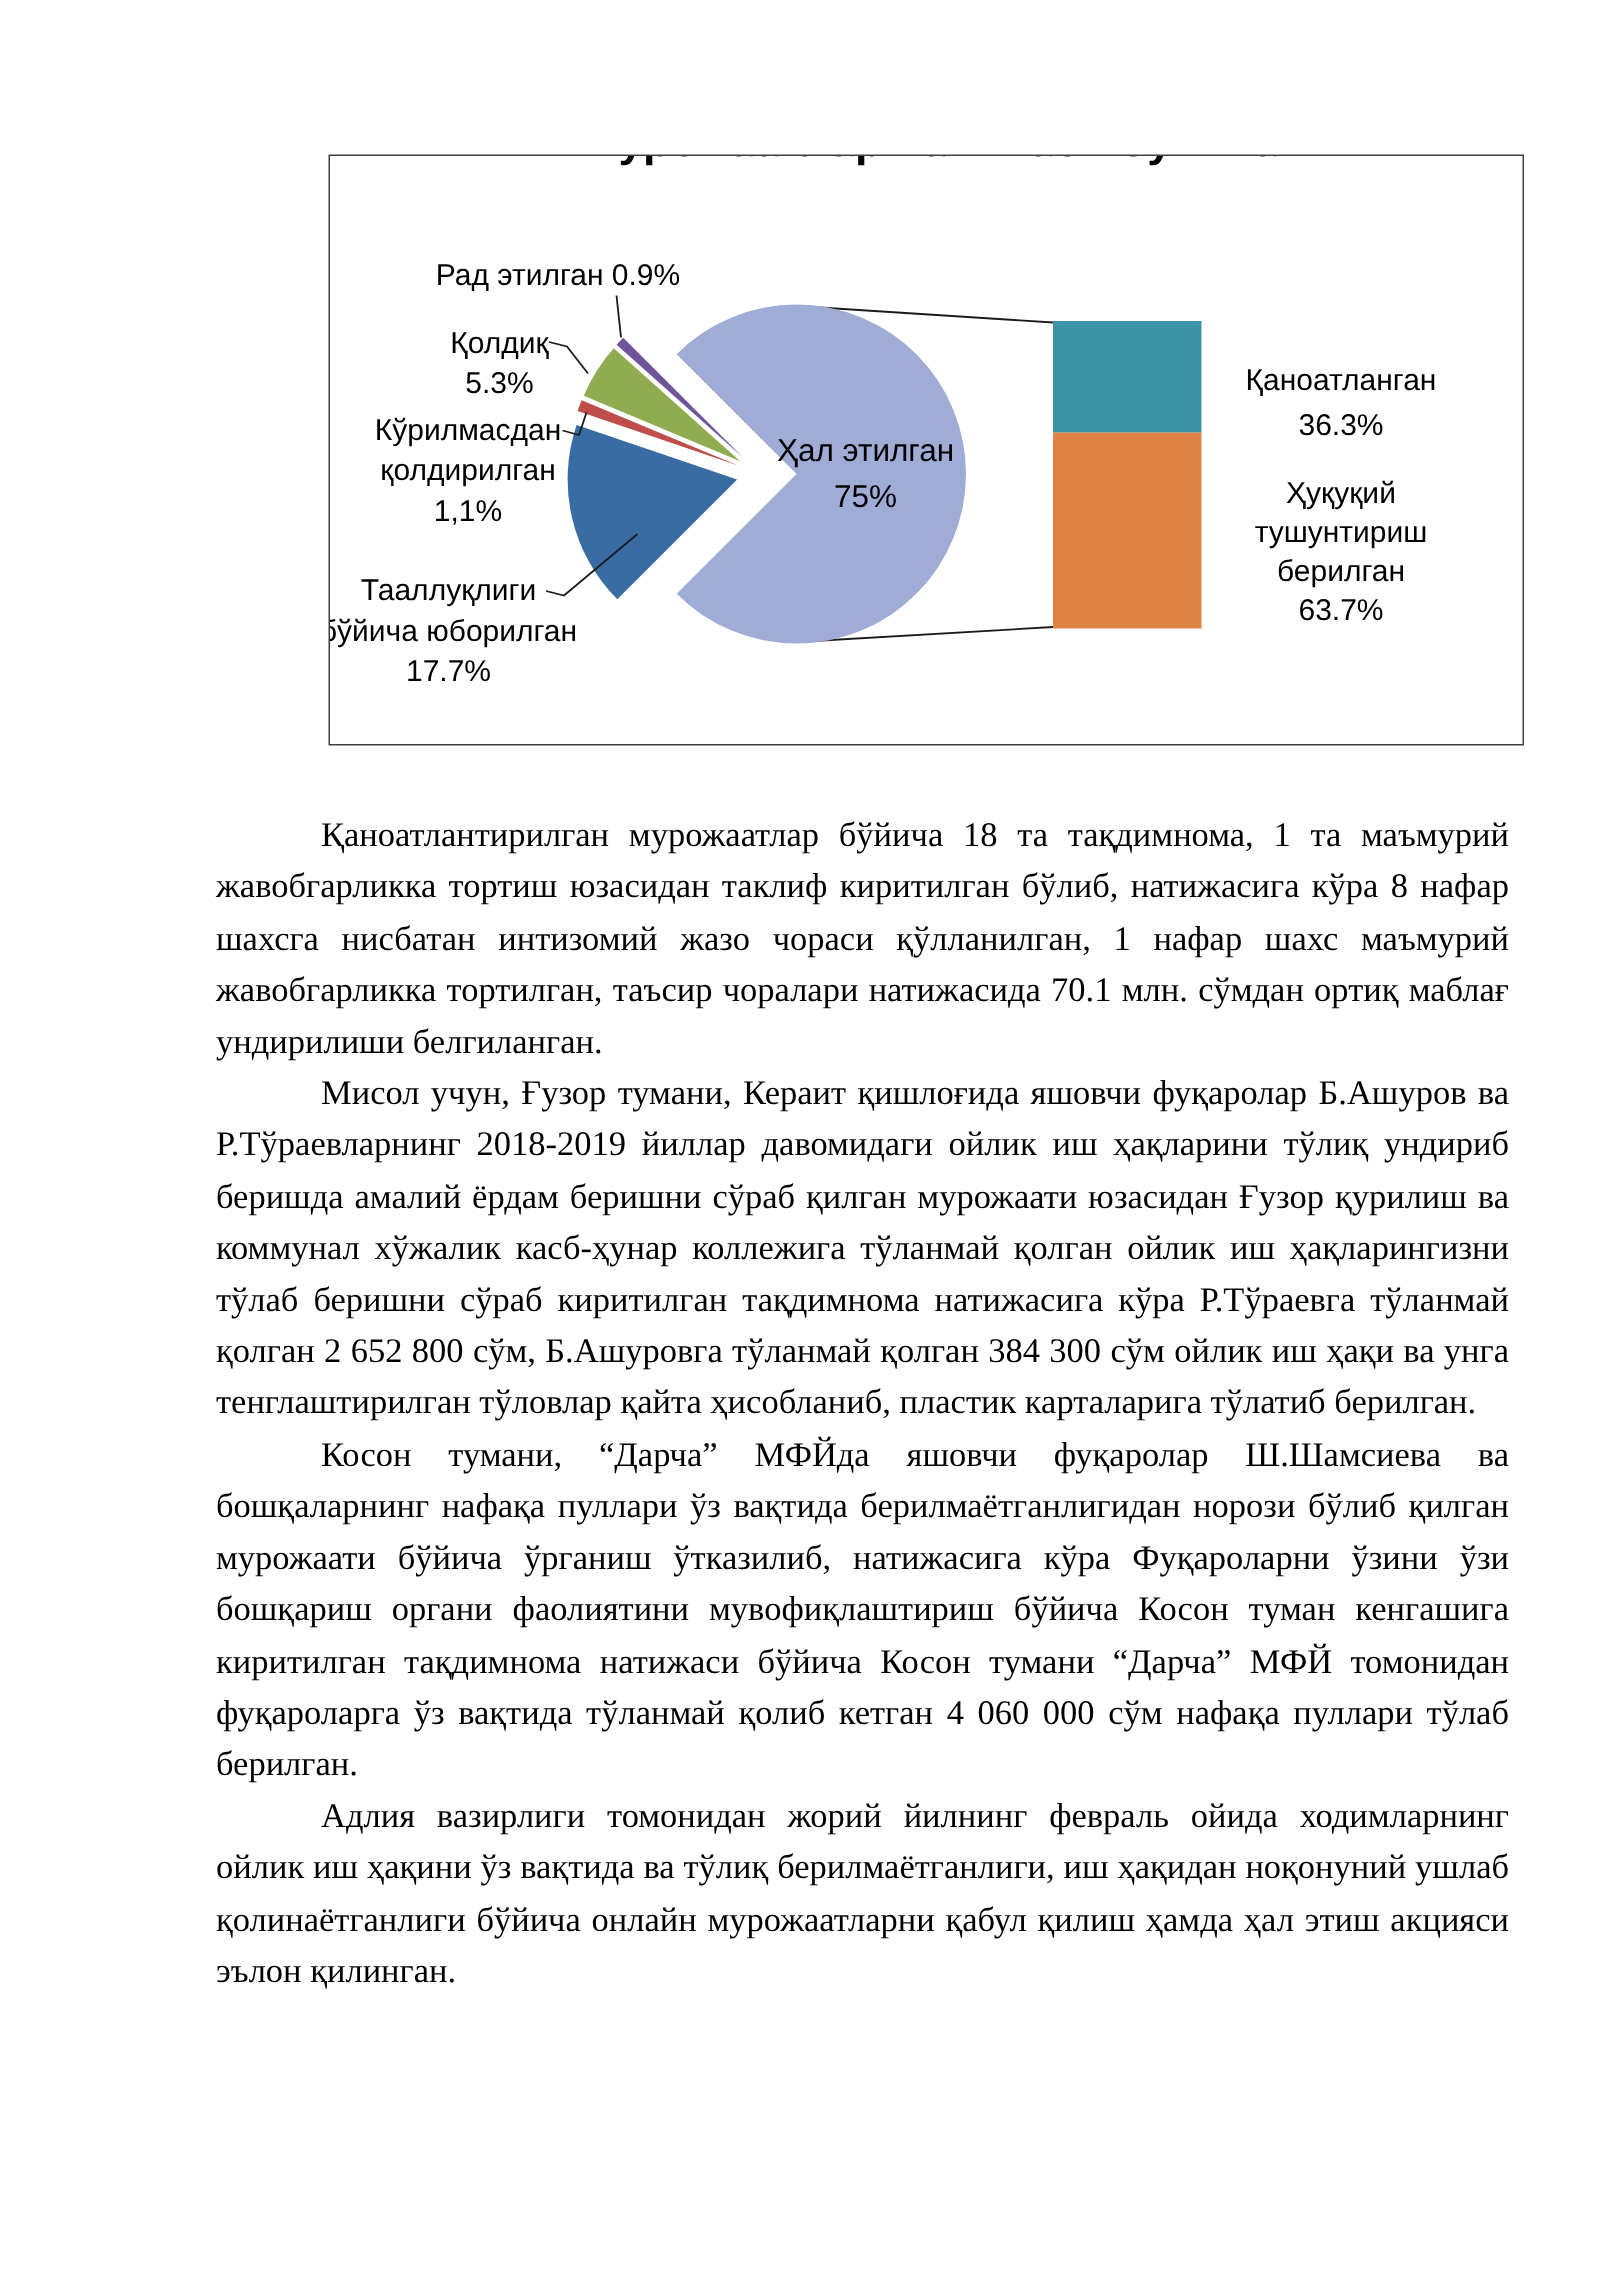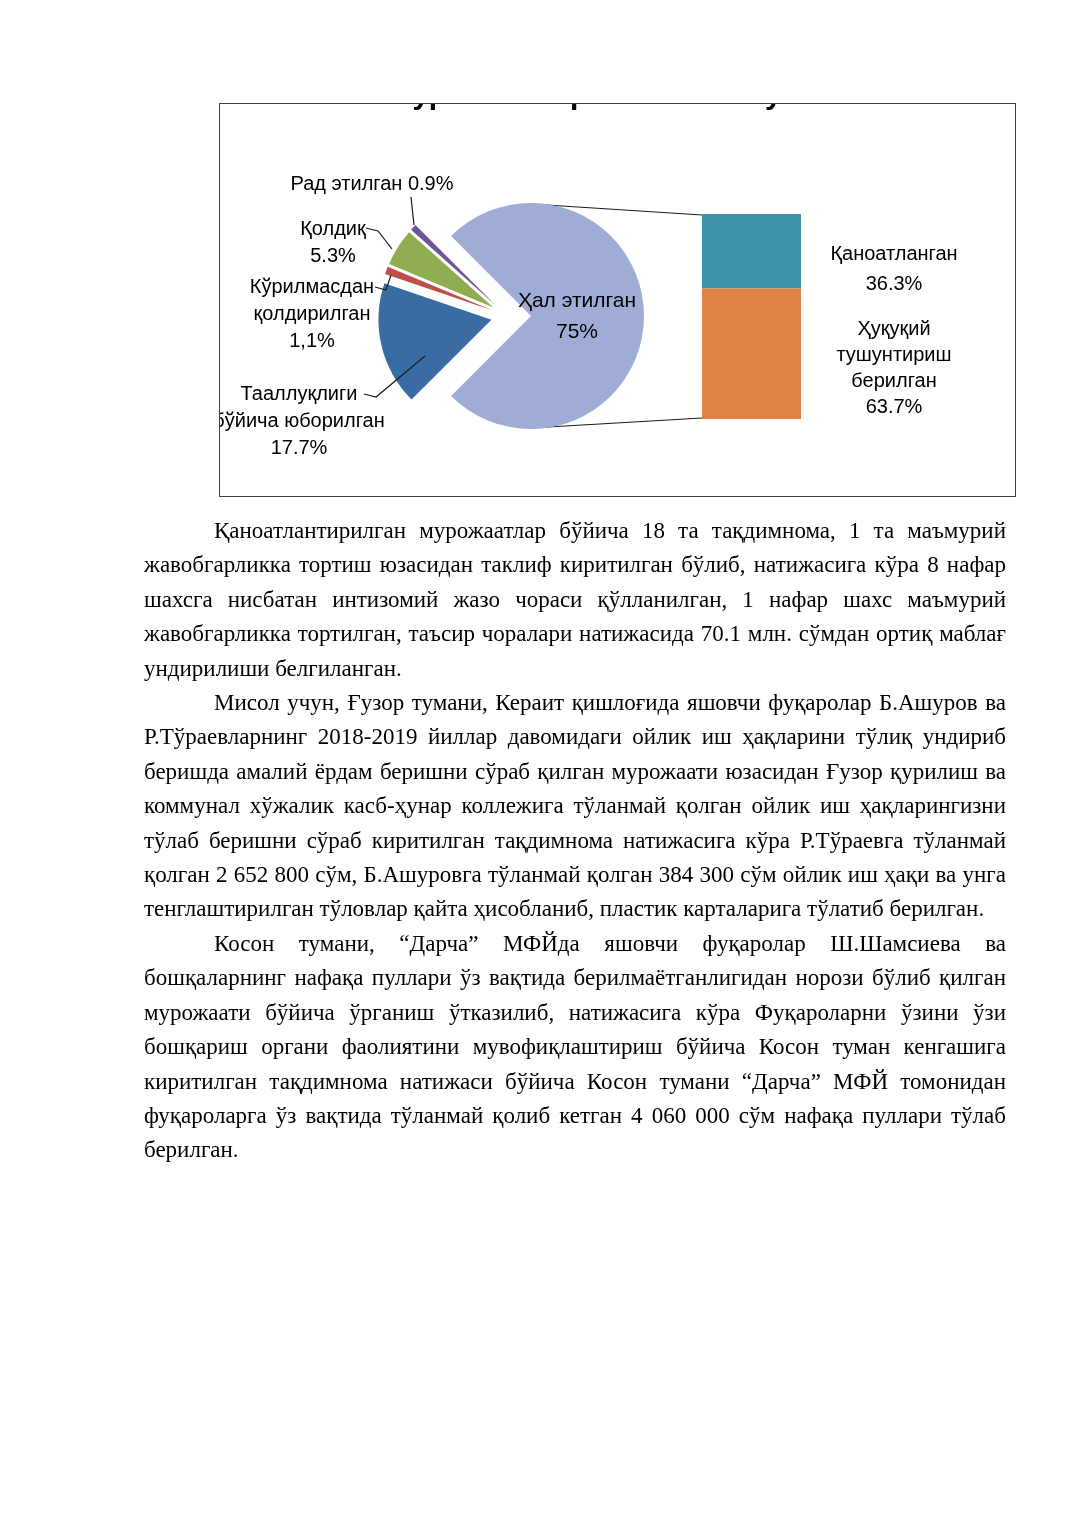--- a/index.html
+++ b/index.html
@@ -6,21 +6,21 @@
   body{
     width:1072px;height:1517px;background:#ffffff;position:relative;
     font-family:"Liberation Serif", serif;color:#000;
   }
   .page{position:absolute;inset:0;background:#fff;}
   .chart-box{
     position:absolute;left:219px;top:103px;width:797px;height:394px;
     border:1px solid #404040;background:#fff;box-sizing:border-box;margin:0;
   }
   .chart-box svg{display:block;}
-  .doc{position:absolute;left:144px;top:514px;width:862px;}
+  .doc{position:absolute;left:144px;top:540px;width:862px;}
   .doc p{
     margin:0;font-size:23px;line-height:34.4px;text-align:justify;
     text-indent:70px;color:#000;
   }
 </style>
 </head>
 <body>
 
 <div class="page">
 
@@ -57,15 +57,16 @@
         <text x="674" y="257" text-anchor="middle" font-family="&quot;Liberation Sans&quot;, sans-serif" font-size="20" fill="#000000" font-weight="normal">тушунтириш</text>
         <text x="674" y="283" text-anchor="middle" font-family="&quot;Liberation Sans&quot;, sans-serif" font-size="20" fill="#000000" font-weight="normal">берилган</text>
         <text x="674" y="309" text-anchor="middle" font-family="&quot;Liberation Sans&quot;, sans-serif" font-size="20" fill="#000000" font-weight="normal">63.7%</text>
       </svg>
   </figure>
 
   <div class="doc">
     <p>Қаноатлантирилган мурожаатлар бўйича 18 та тақдимнома, 1 та маъмурий жавобгарликка тортиш юзасидан таклиф киритилган бўлиб, натижасига кўра 8 нафар шахсга нисбатан интизомий жазо чораси қўлланилган, 1 нафар шахс маъмурий жавобгарликка тортилган, таъсир чоралари натижасида 70.1 млн. сўмдан ортиқ маблағ ундирилиши белгиланган.</p>
     <p>Мисол учун, Ғузор тумани, Кераит қишлоғида яшовчи фуқаролар Б.Ашуров ва Р.Тўраевларнинг 2018-2019 йиллар давомидаги ойлик иш ҳақларини тўлиқ ундириб беришда амалий ёрдам беришни сўраб қилган мурожаати юзасидан Ғузор қурилиш ва коммунал хўжалик касб-ҳунар коллежига тўланмай қолган ойлик иш ҳақларингизни тўлаб беришни сўраб киритилган тақдимнома натижасига кўра Р.Тўраевга тўланмай қолган 2&nbsp;652&nbsp;800 сўм, Б.Ашуровга тўланмай қолган 384&nbsp;300 сўм ойлик иш ҳақи ва унга тенглаштирилган тўловлар қайта ҳисобланиб, пластик карталарига тўлатиб берилган.</p>
     <p>Косон тумани, “Дарча” МФЙда яшовчи фуқаролар Ш.Шамсиева ва бошқаларнинг нафақа пуллари ўз вақтида берилмаётганлигидан норози бўлиб қилган мурожаати бўйича ўрганиш ўтказилиб, натижасига кўра Фуқароларни ўзини ўзи бошқариш органи фаолиятини мувофиқлаштириш бўйича Косон туман кенгашига киритилган тақдимнома натижаси бўйича Косон тумани “Дарча” МФЙ томонидан фуқароларга ўз вақтида тўланмай қолиб кетган 4&nbsp;060&nbsp;000 сўм нафақа пуллари тўлаб берилган.</p>
+    <p>Адлия вазирлиги томонидан жорий йилнинг февраль ойида ходимларнинг ойлик иш ҳақини ўз вақтида ва тўлиқ берилмаётганлиги, иш ҳақидан ноқонуний ушлаб қолинаётганлиги бўйича онлайн мурожаатларни қабул қилиш ҳамда ҳал этиш акцияси эълон қилинган.</p>
   </div>
 
 </div>
 
 </body></html>

